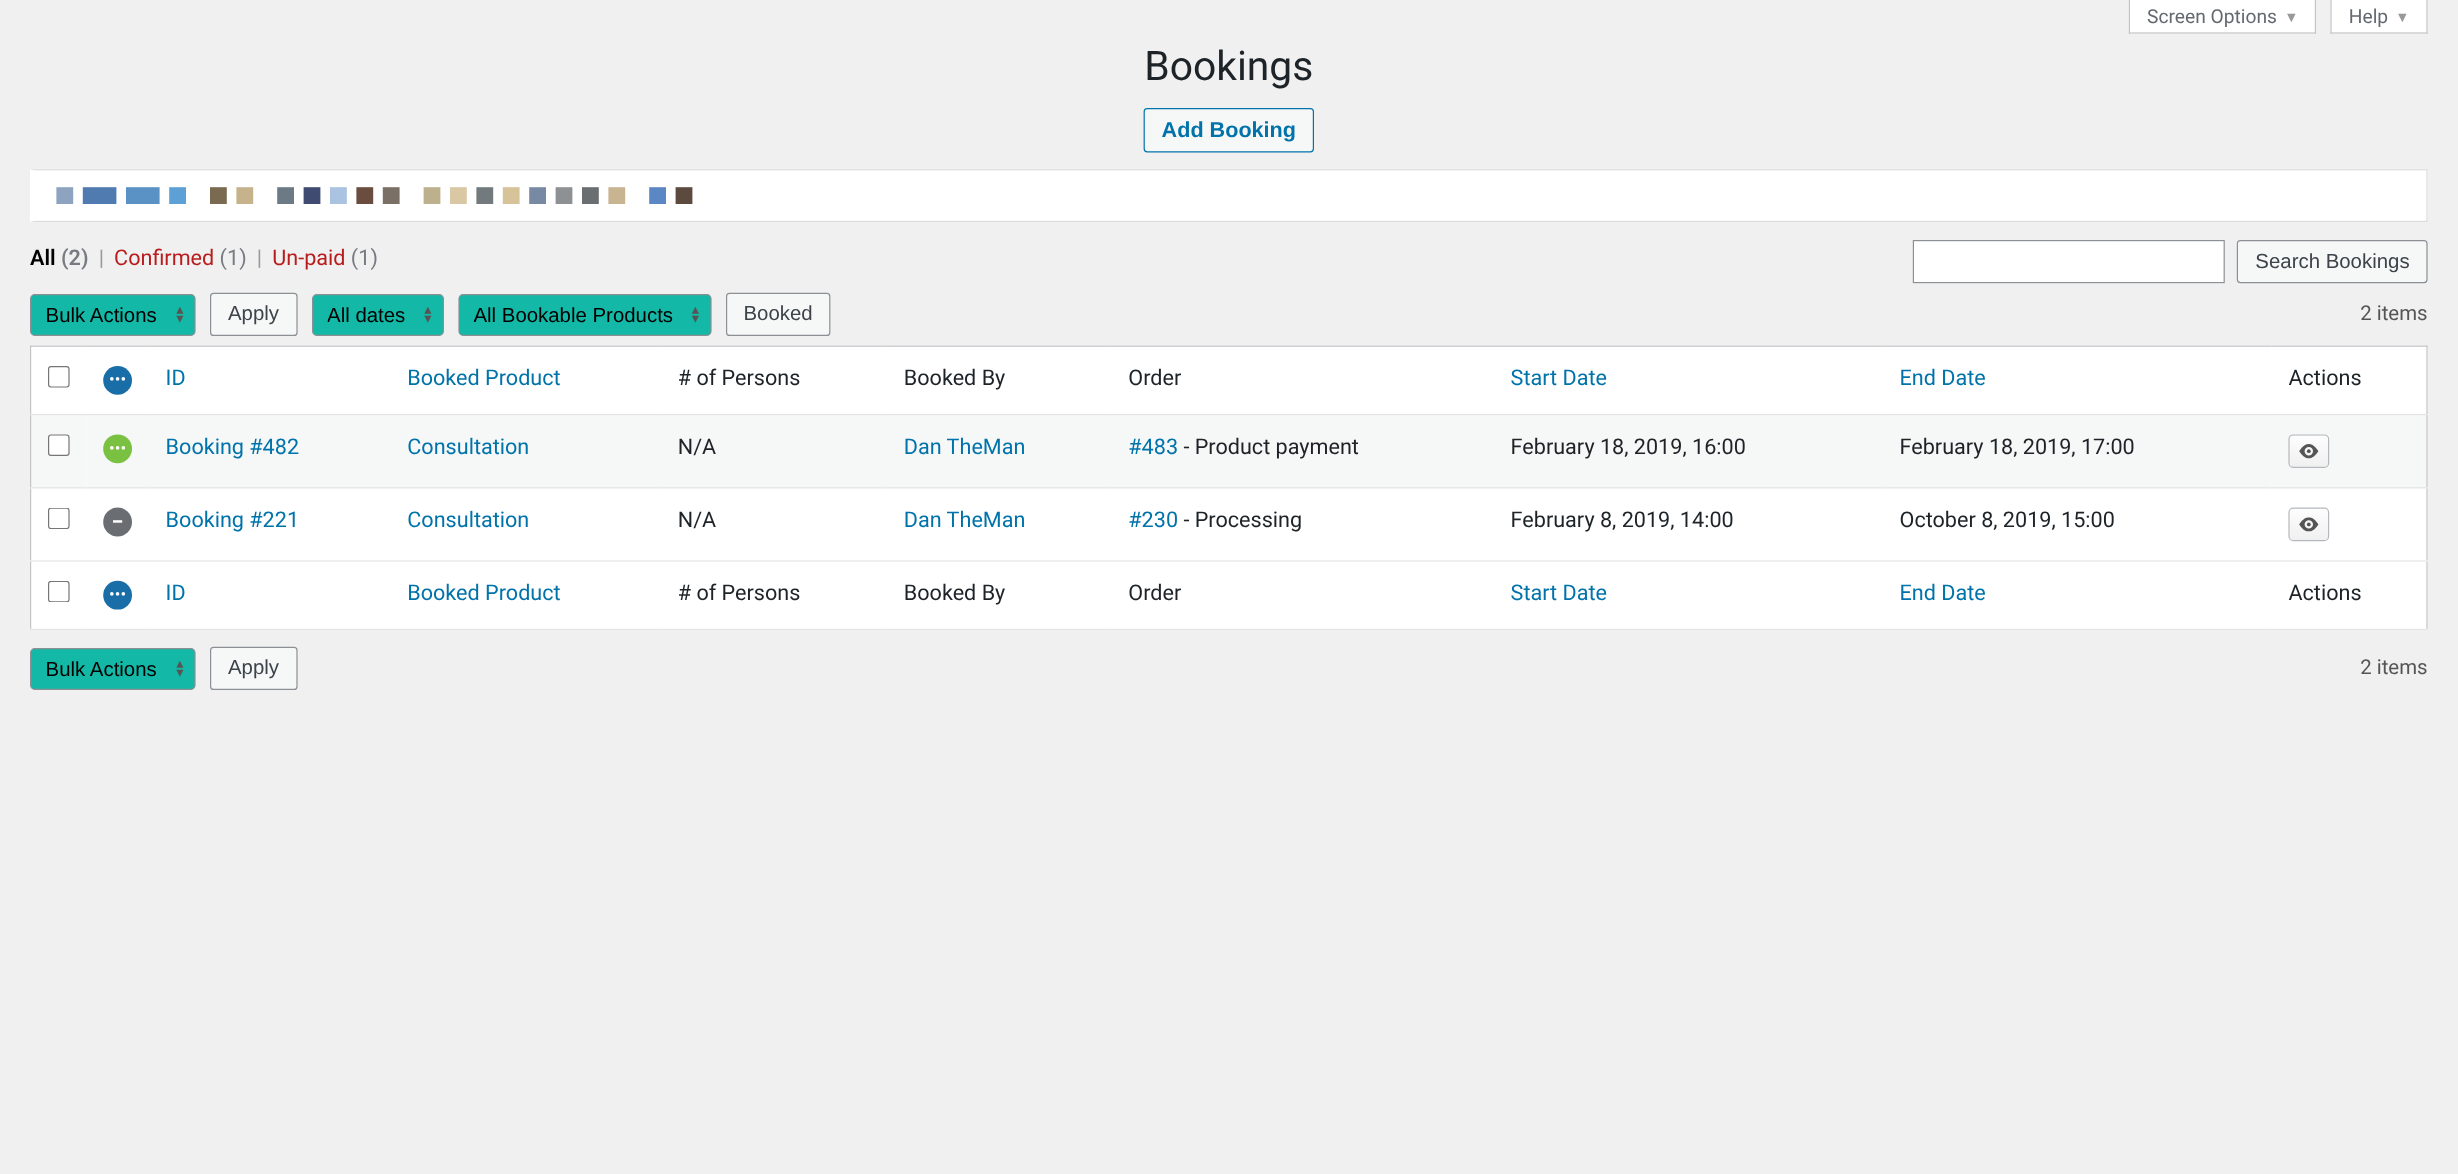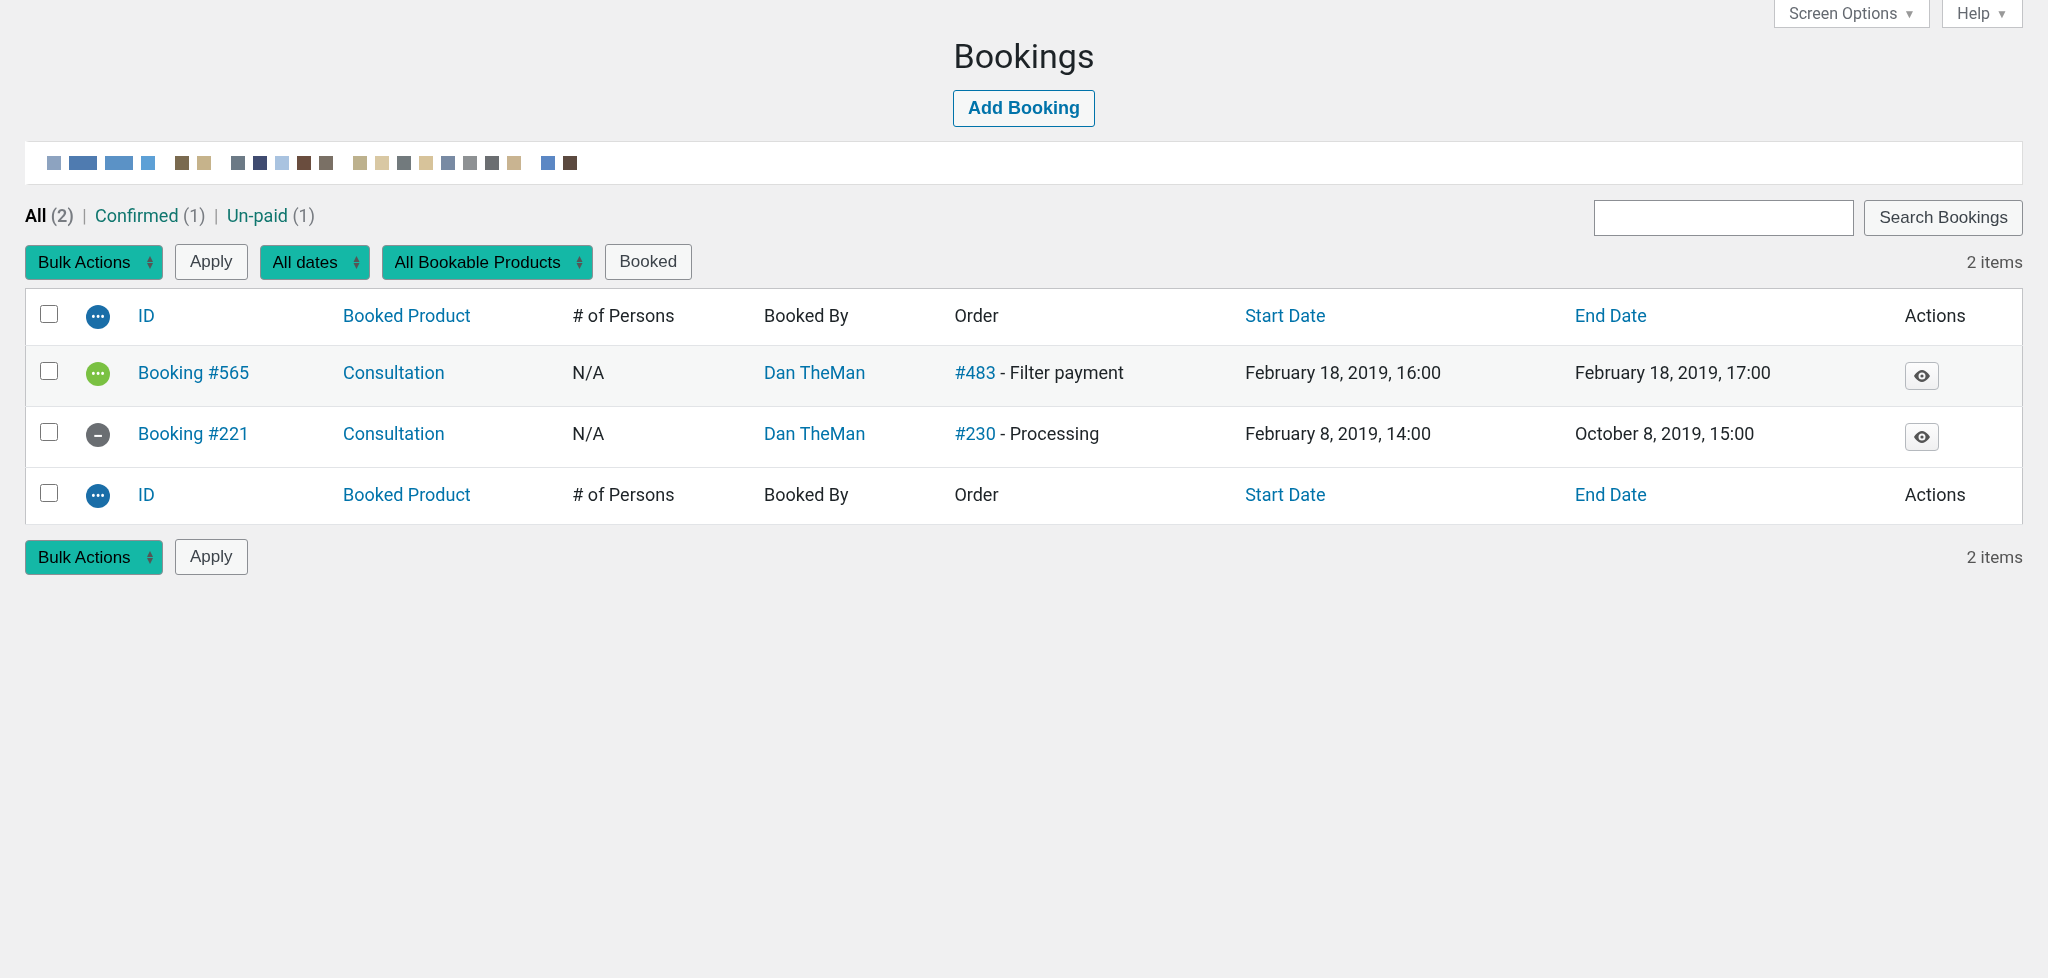--- a/index.html
+++ b/index.html
@@ -27,21 +27,21 @@
     font-weight: 600;
   }
   .notice-bar {
     background: #fff; border: 1px solid #ddd; border-left: 4px solid #fff;
     padding: 14px 18px; margin-bottom: 20px; display: flex; gap: 8px;
   }
   .blur-block { height: 14px; display: inline-block; }
   .subsubsub { font-size: 18px; margin-bottom: 10px; }
   .subsubsub .sep { color: #999; padding: 0 4px; }
   .subsubsub .current { font-weight: 600; color: #000; }
-  .subsubsub a { color: #0f766e; text-decoration: none; }
+  .subsubsub a { color: #b91c1c; text-decoration: none; }
   .subsubsub .cnt { color: #787c82; }
   .search-row { display: flex; justify-content: flex-end; gap: 10px; margin-top: -36px; margin-bottom: 8px; }
   .search-row input[type=search] {
     border: 1px solid #8c8f94; padding: 6px 8px; font-size: 17px; width: 260px; background:#fff;
   }
   .btn {
     background: #f6f7f7; border: 1px solid #8c8f94; color: #3c434a;
     padding: 7px 14px; font-size: 17px; border-radius: 3px; cursor: pointer;
   }
   .tablenav { display: flex; align-items: center; gap: 12px; margin: 8px 0; }
@@ -186,25 +186,25 @@
         <th>Order</th>
         <th class="sortable"><a href="#">Start Date</a></th>
         <th class="sortable"><a href="#">End Date</a></th>
         <th>Actions</th>
       </tr>
     </thead>
     <tbody id="tbody">
         <tr>
           <td class="cb-col"><input type="checkbox" style=""></td>
           <td class="status-col"><span class="status-dot status-pending">•••</span></td>
-          <td><a href="#">Booking #565</a></td>
+          <td><a href="#">Booking #482</a></td>
           <td><a href="#">Consultation</a></td>
           <td>N/A</td>
           <td><a href="#">Dan TheMan</a></td>
-          <td><a href="#">#483</a><span> - Filter payment</span></td>
+          <td><a href="#">#483</a><span> - Product payment</span></td>
           <td>February 18, 2019, 16:00</td>
           <td>February 18, 2019, 17:00</td>
           <td><span class="action-btn">
               <svg width="18" height="12" viewBox="0 0 18 12">
                 <path d="M9 0C4.5 0 1 6 1 6s3.5 6 8 6 8-6 8-6-3.5-6-8-6zm0 9.5A3.5 3.5 0 119 2.5a3.5 3.5 0 010 7z" fill="#555"></path>
                 <circle cx="9" cy="6" r="1.6" fill="#555"></circle>
               </svg>
             </span></td>
         </tr>
         <tr>

